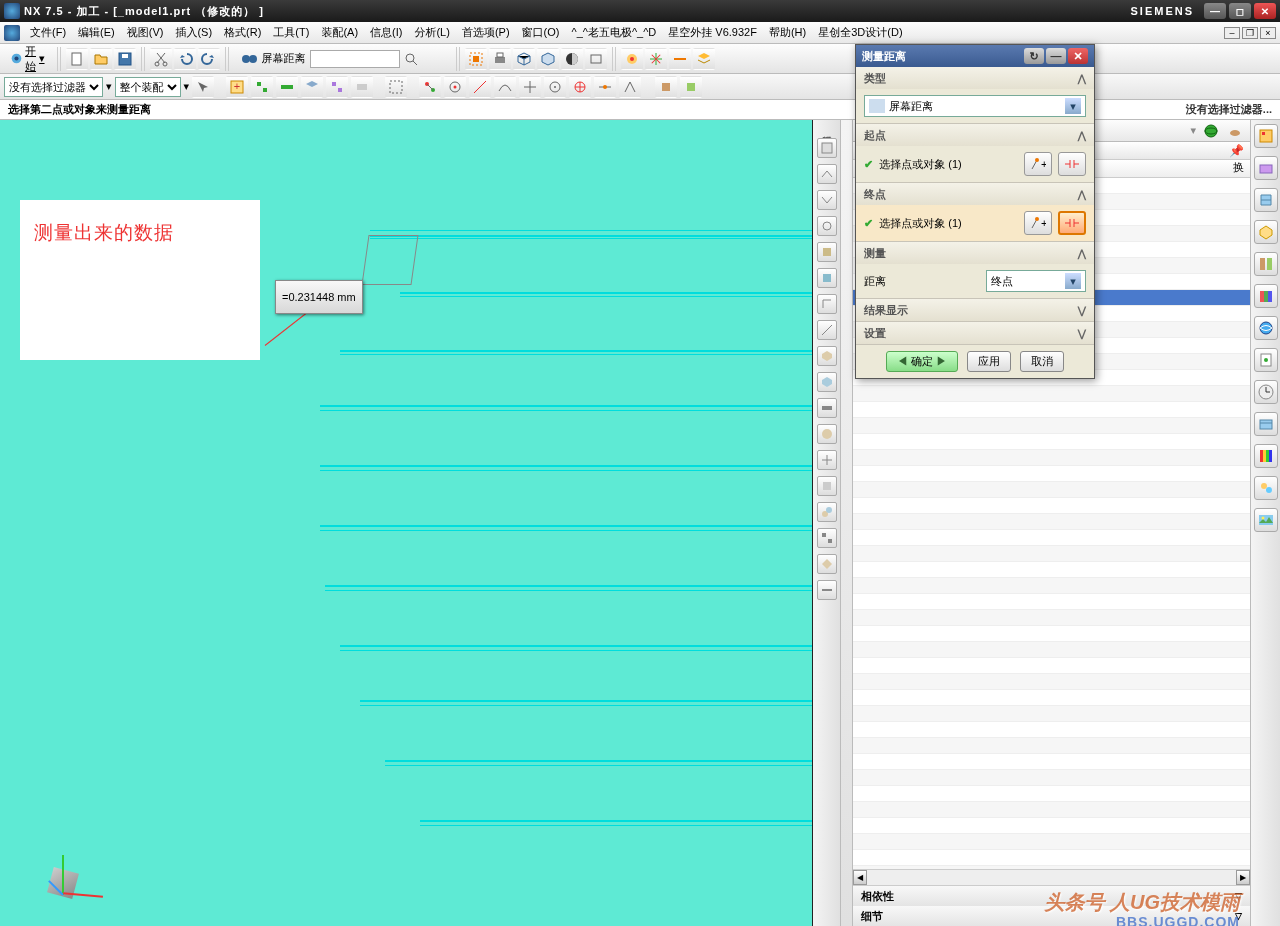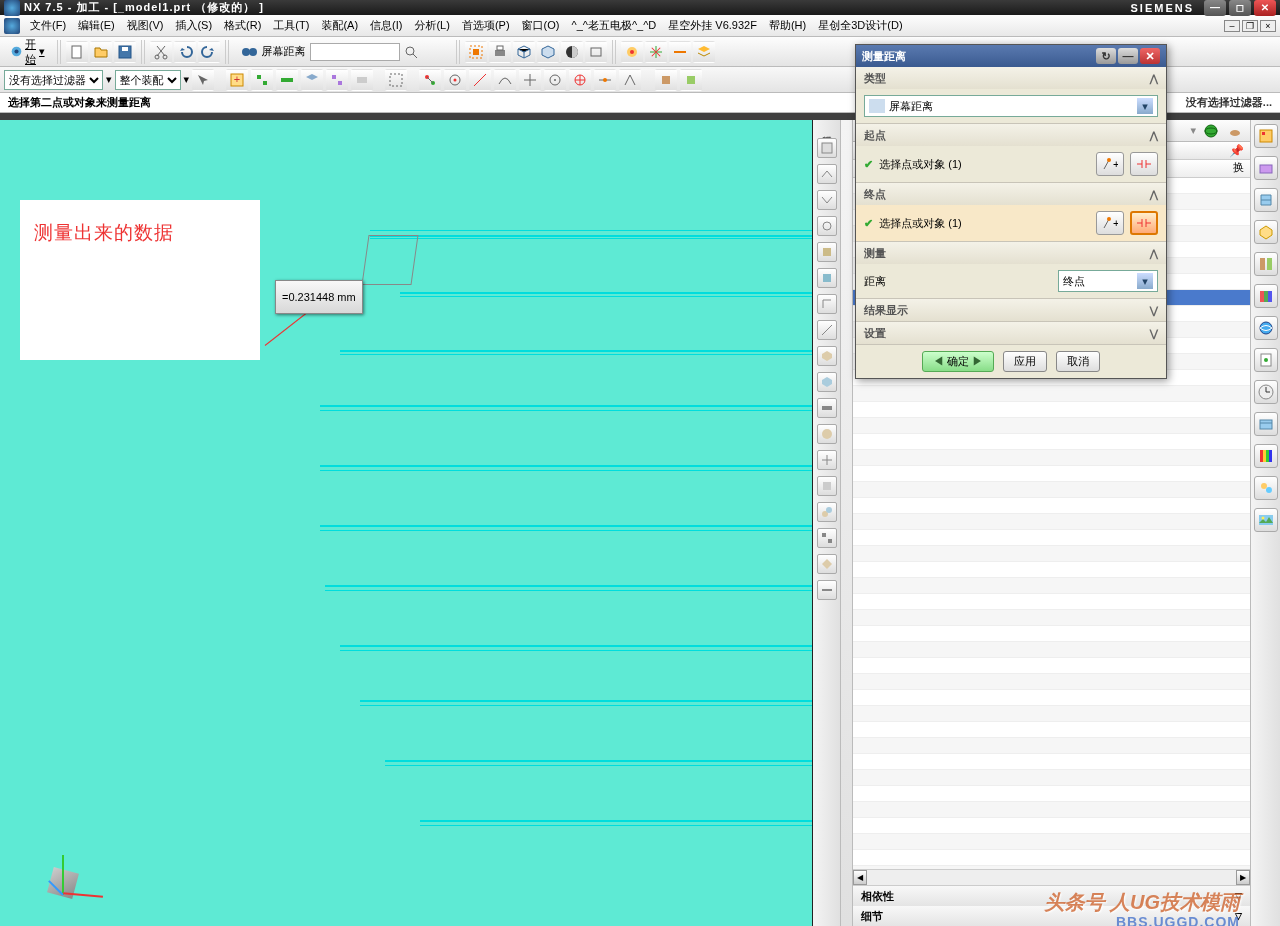--- a/index.html
+++ b/index.html
@@ -1,17 +1,17 @@
 <!DOCTYPE html>
 <html><head>
 <meta charset="utf-8">
 <style>
 * { margin: 0; padding: 0; box-sizing: border-box; font-family: "Microsoft YaHei", SimSun, Arial, sans-serif; font-size: 11px; }
 body { width: 1280px; height: 926px; overflow: hidden; background: #404040; position: relative; }
-.titlebar { height: 15px; background: linear-gradient(#3a3a3a,#1a1a1a); display: flex; align-items: center; color: #fff; padding: 0 4px; }
+.titlebar { height: 22px; background: linear-gradient(#3a3a3a,#1a1a1a); display: flex; align-items: center; color: #fff; padding: 0 4px; }
 .titlebar .app-icon { width: 16px; height: 16px; background: radial-gradient(circle,#5ad,#247); border-radius: 2px; margin-right: 4px; }
 .titlebar .title { flex: 1; font-weight: bold; letter-spacing: 1px; }
 .titlebar .brand { font-weight: bold; letter-spacing: 2px; margin-right: 10px; }
 .win-btns { display: flex; gap: 3px; }
 .win-btn { width: 22px; height: 16px; border-radius: 3px; display: flex; align-items: center; justify-content: center; color: #fff; font-size: 10px; font-weight: bold;}
 .win-min { background: linear-gradient(#888,#555); }
 .win-max { background: linear-gradient(#888,#555); }
 .win-close { background: linear-gradient(#e55,#a22); }
 .menubar { height: 22px; background: linear-gradient(#fdfdfd,#e8e8e8); border-bottom: 1px solid #bbb; display: flex; align-items: center; padding: 0 4px; }
 .menubar .m-icon { width: 16px; height: 16px; background: radial-gradient(circle,#5ad,#247); border-radius: 2px; margin-right: 4px; }
@@ -48,21 +48,21 @@
 .arc { position:absolute; left:-520px; top:-640px; width:1700px; height:1700px; border:2px solid #f90; border-radius:50%; background:transparent;}
 .cyan-line { position:absolute; height:2px; background:#0dd; right:0;}
 .small-rect { position:absolute; left:365px; top:115px; width:50px; height:50px; border:1px solid #888; transform: skewX(-8deg);}
 .triad { position:absolute; left:50px; bottom:30px; }
 .triad .cube { width:26px; height:26px; background:linear-gradient(135deg,#ccc,#888); transform: rotate(15deg);}
 .triad .ax { position:absolute; width:40px; height:2px; left:13px; top:24px;}
 .triad .ax.x{ background:#e33; transform:rotate(5deg);}
 .triad .ax.y{ background:#3c3; transform:rotate(-90deg); transform-origin:left;}
 .triad .ax.z{ background:#39f; transform:rotate(-135deg); transform-origin:left; width:20px;}
 
-.dialog { position:absolute; left:855px; top:44px; width:312px; background:#ece9d8; border:1px solid #555; box-shadow:2px 2px 8px rgba(0,0,0,.4); z-index:100;}
+.dialog { position:absolute; left:855px; top:44px; width:240px; background:#ece9d8; border:1px solid #555; box-shadow:2px 2px 8px rgba(0,0,0,.4); z-index:100;}
 .dlg-title { height:22px; background: linear-gradient(#5a7ab0,#3a5a90); display:flex; align-items:center; padding:0 6px; color:#fff; font-weight:bold;}
 .dlg-title .t { flex:1;}
 .dlg-title .db { width:20px; height:16px; margin-left:2px; background:linear-gradient(#ddd,#999); border-radius:3px; display:flex; align-items:center; justify-content:center; color:#333; font-size:11px; font-weight:bold;}
 .dlg-title .db.red { background:linear-gradient(#e66,#b33); color:#fff;}
 .dlg-sec { border-bottom:1px solid #c8c4b8;}
 .dlg-hdr { height:22px; background:linear-gradient(#f4f2e8,#e4e0d0); display:flex; align-items:center; padding:0 8px; font-weight:bold; color:#555;}
 .dlg-hdr .chev { margin-left:auto; font-size:10px; color:#666;}
 .dlg-body { padding:6px 8px; background:#ece9d8;}
 .dlg-body.sel { background:#f8e8c8;}
 .combo { width:100%; height:22px; border:1px solid #7a9; background:#fff; display:flex; align-items:center; padding:0 4px;}

